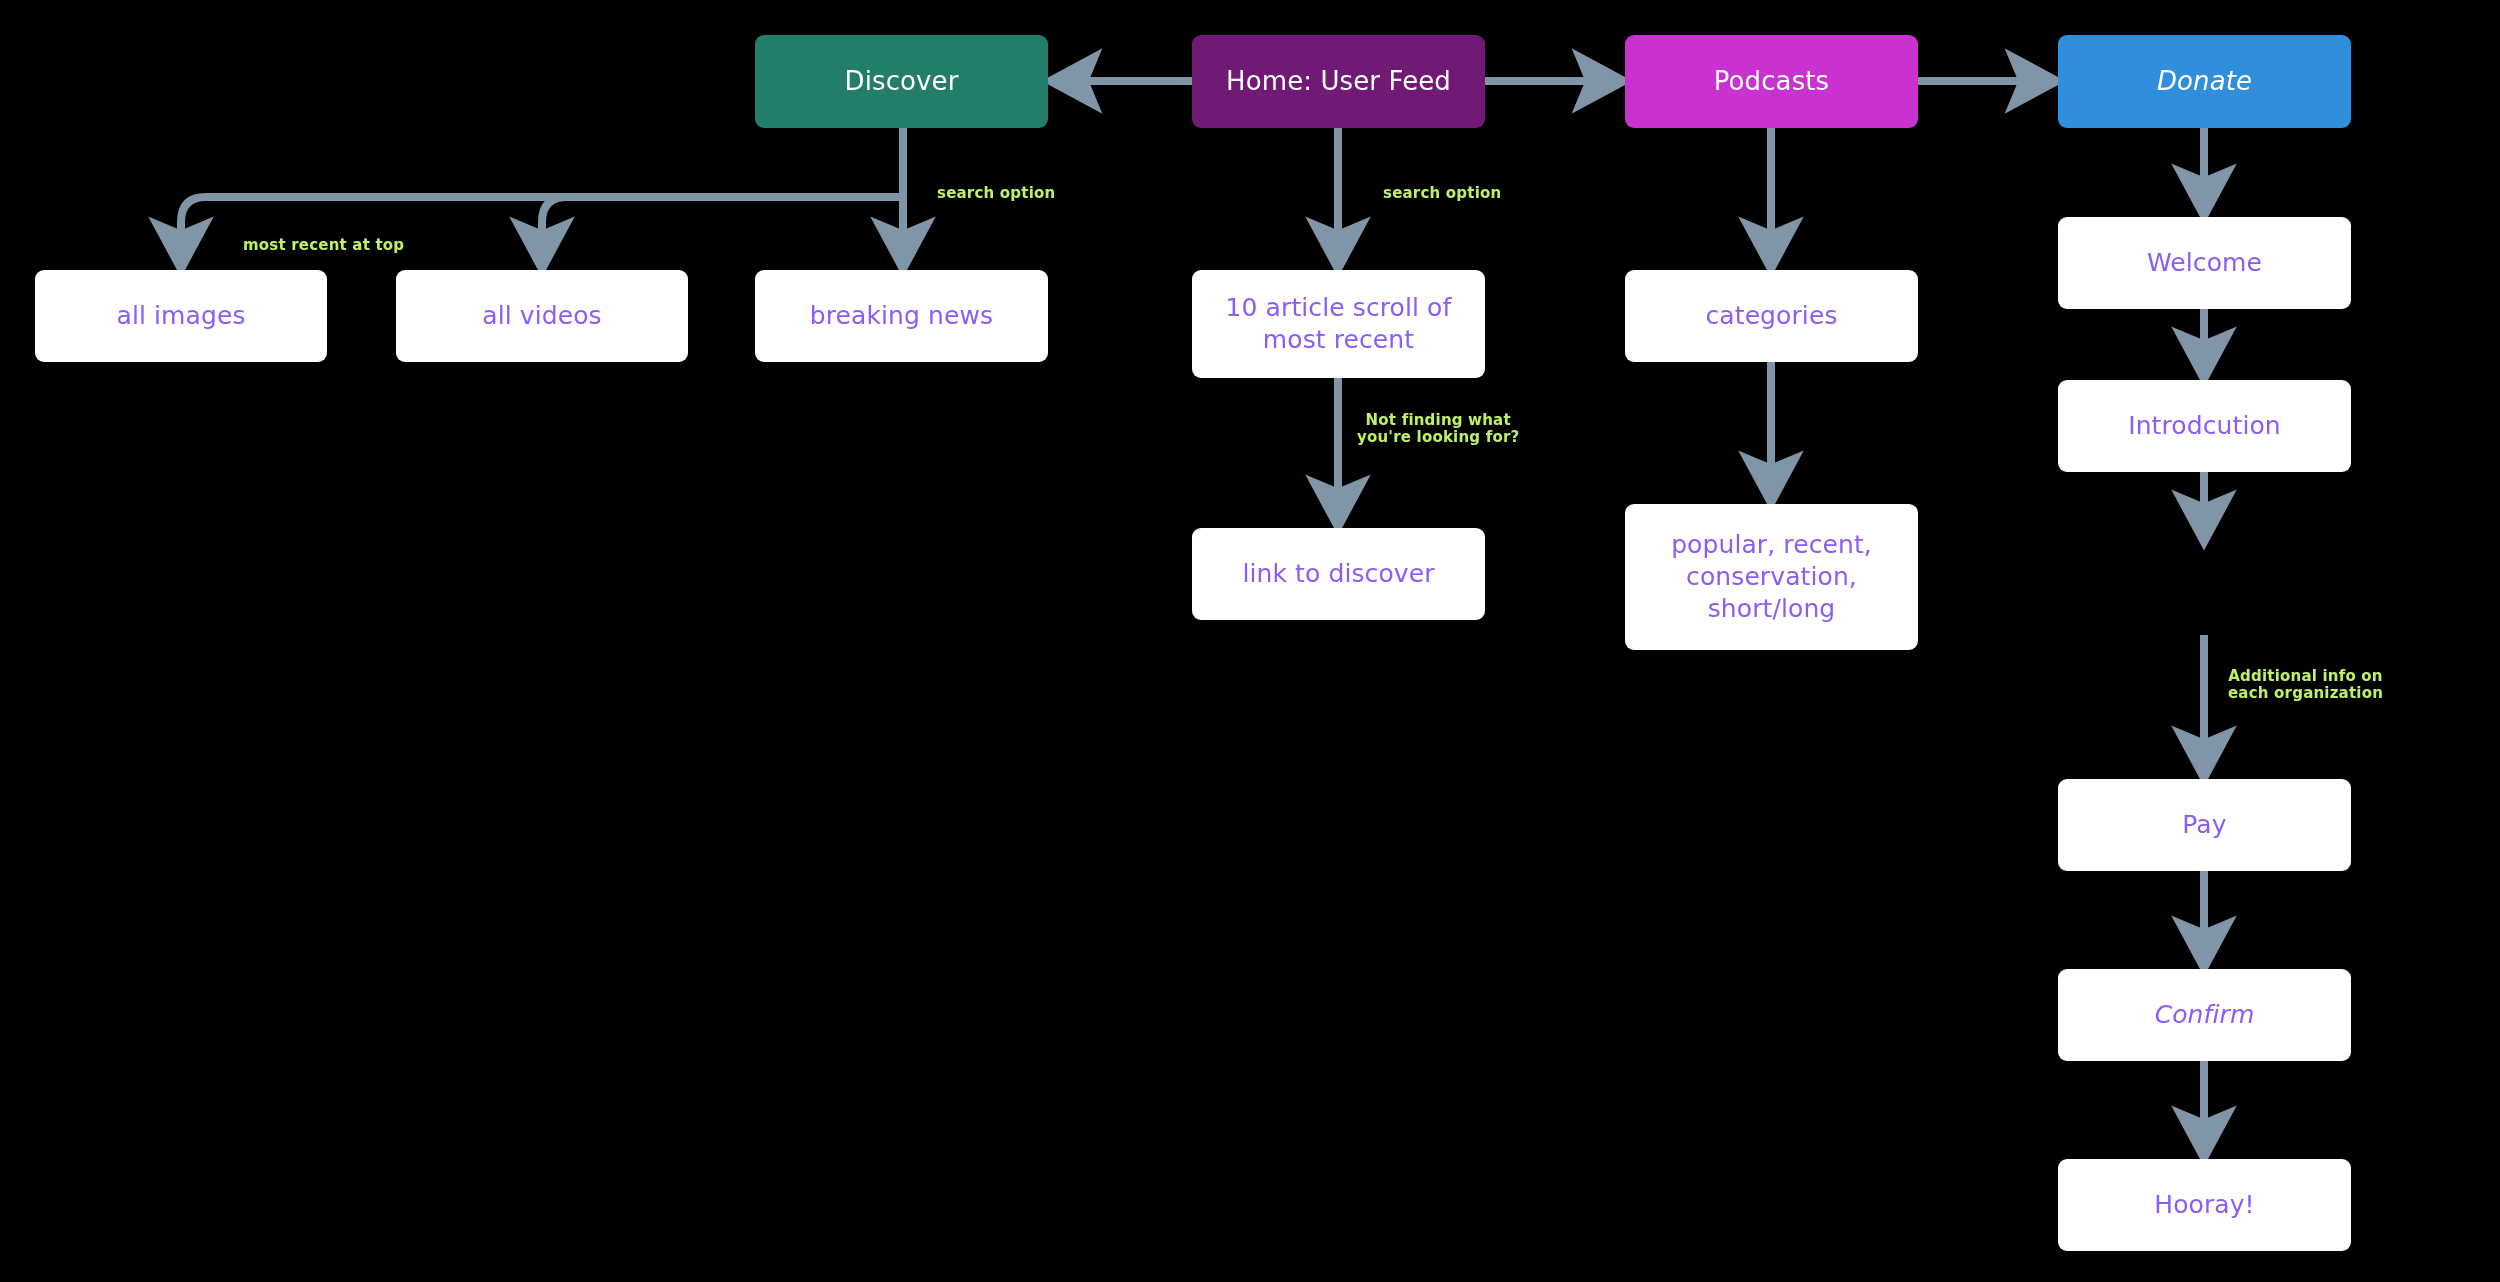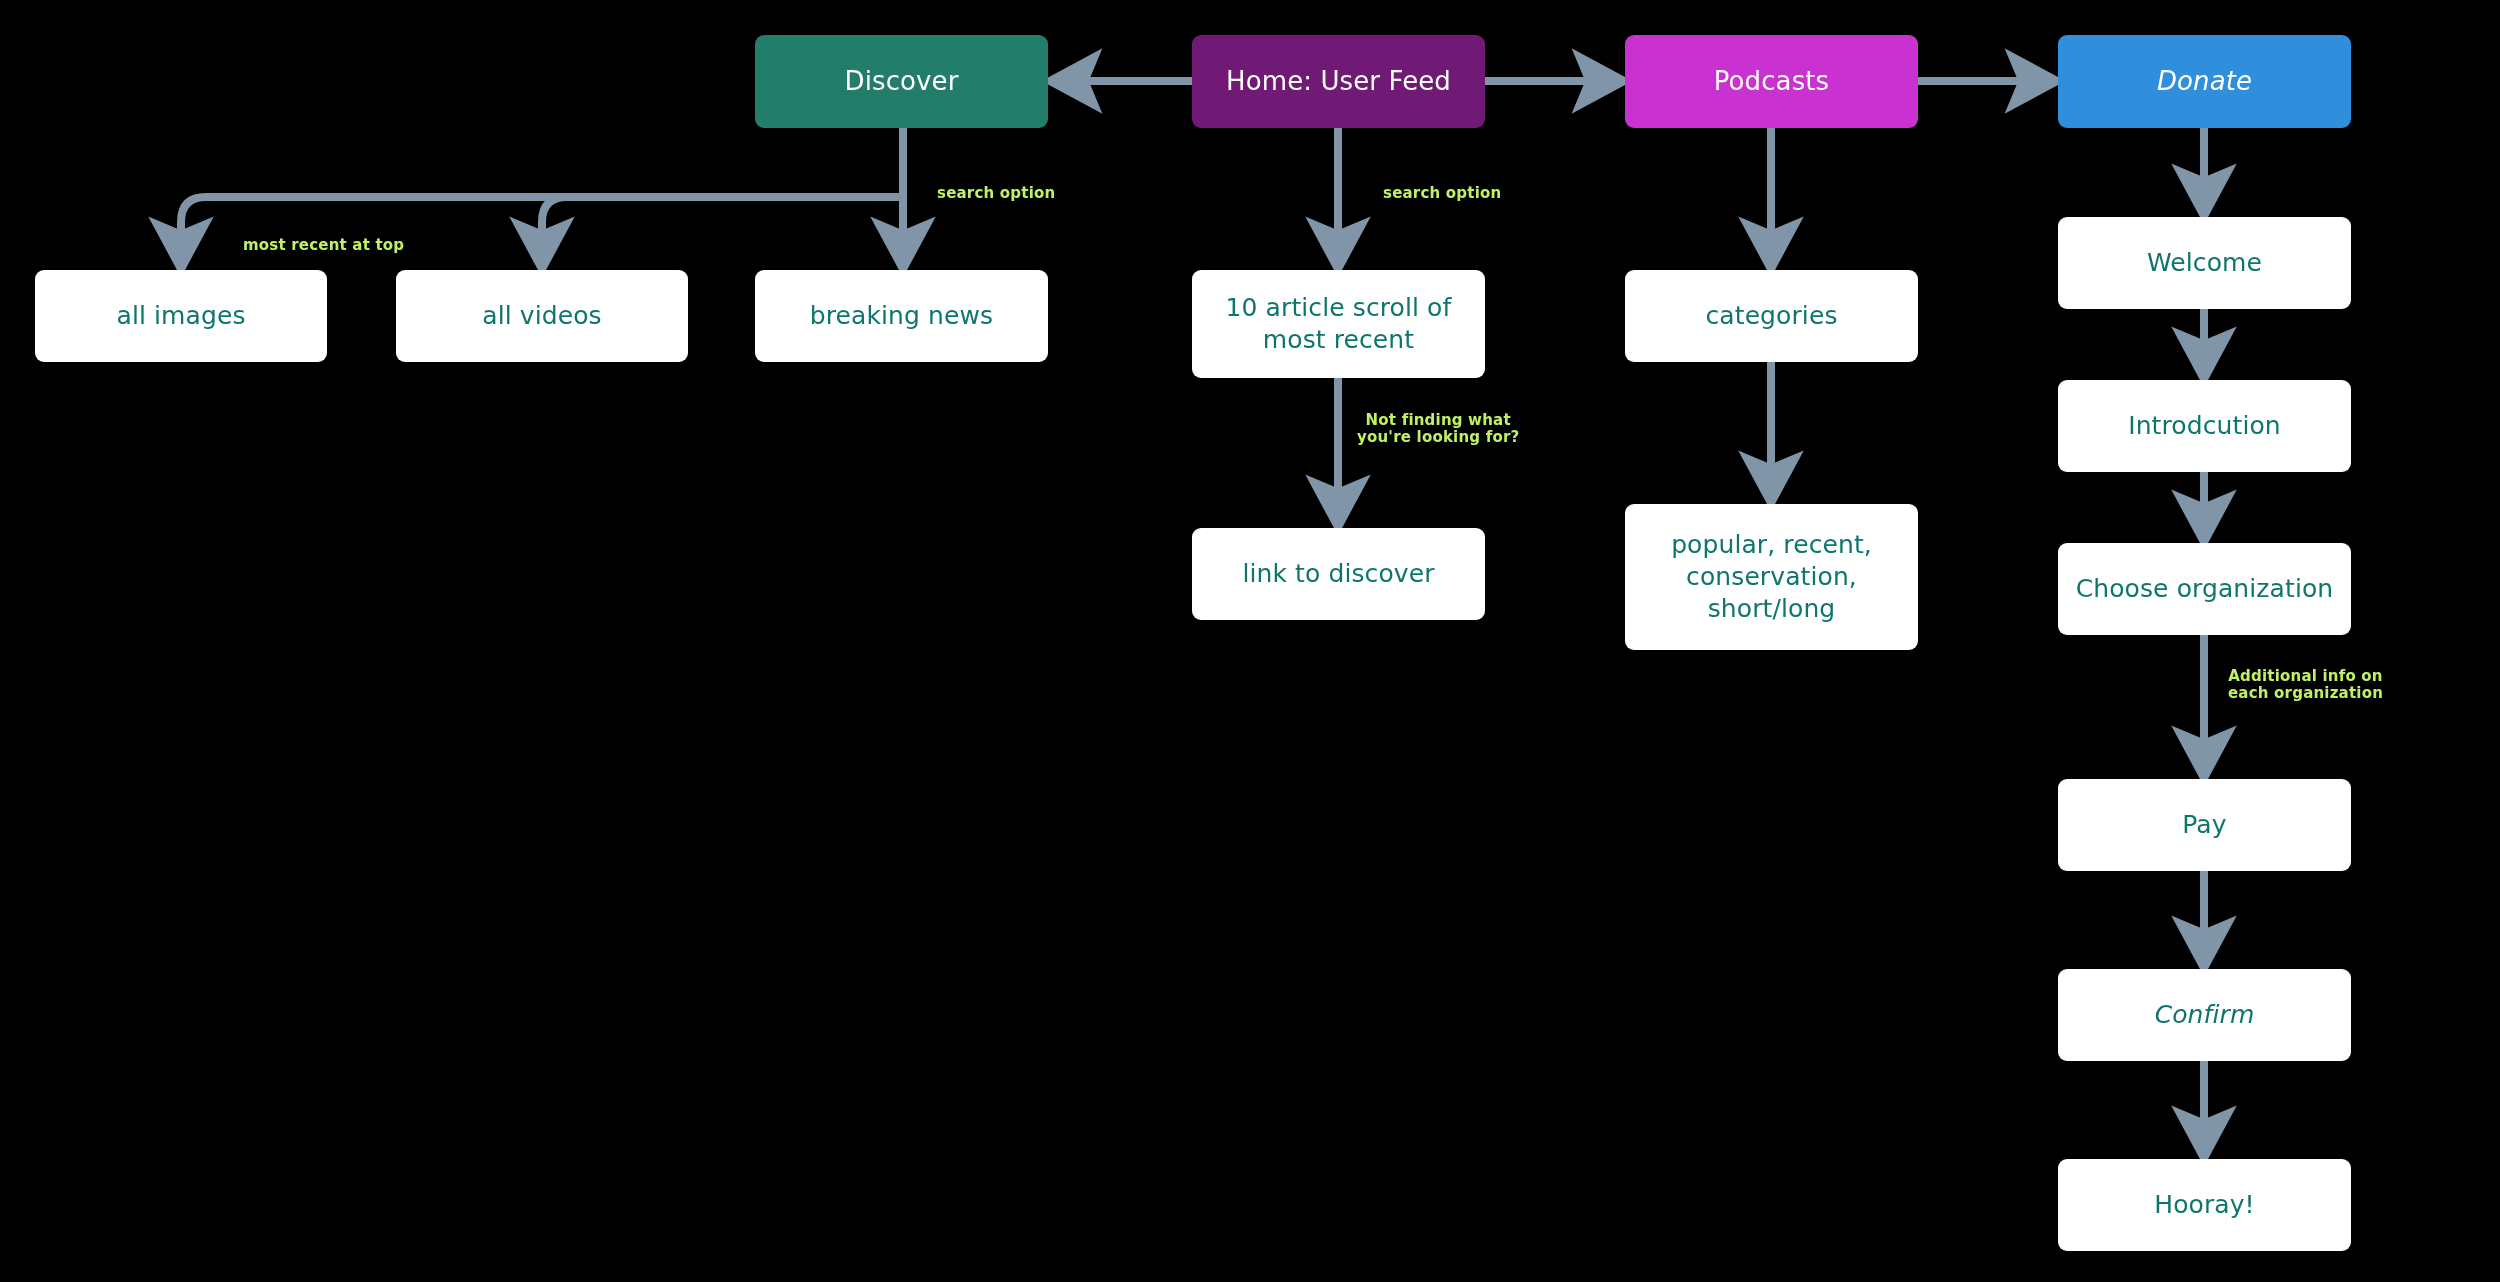--- a/index.html
+++ b/index.html
@@ -45,21 +45,21 @@
 
   .node.top {
     color: #ffffff;
     font-size: 26px;
     font-weight: 400;
     letter-spacing: 0.1px;
   }
 
   .node.plain {
     background: #ffffff;
-    color: #0f766e;
+    color: #8b5cf6;
     font-size: 25px;
     font-weight: 400;
     letter-spacing: 0.1px;
   }
 
   .node .label { display: block; white-space: pre-line; }
 
   
   .edge-label {
     position: absolute;
@@ -169,23 +169,20 @@
   </div>
 
   <div class="node plain" style="left:2058px; top:217px; width:293px; height:92px;">
     <span class="label">Welcome</span>
   </div>
 
   <div class="node plain" style="left:2058px; top:380px; width:293px; height:92px;">
     <span class="label">Introdcution</span>
   </div>
 
-  <div class="node plain" style="left:2058px; top:543px; width:293px; height:92px;">
-    <span class="label">Choose organization</span>
-  </div>
 
   <div class="node plain" style="left:2058px; top:779px; width:293px; height:92px;">
     <span class="label">Pay</span>
   </div>
 
   <div class="node plain" style="left:2058px; top:969px; width:293px; height:92px;font-style:italic;">
     <span class="label">Confirm</span>
   </div>
 
   <div class="node plain" style="left:2058px; top:1159px; width:293px; height:92px;">

